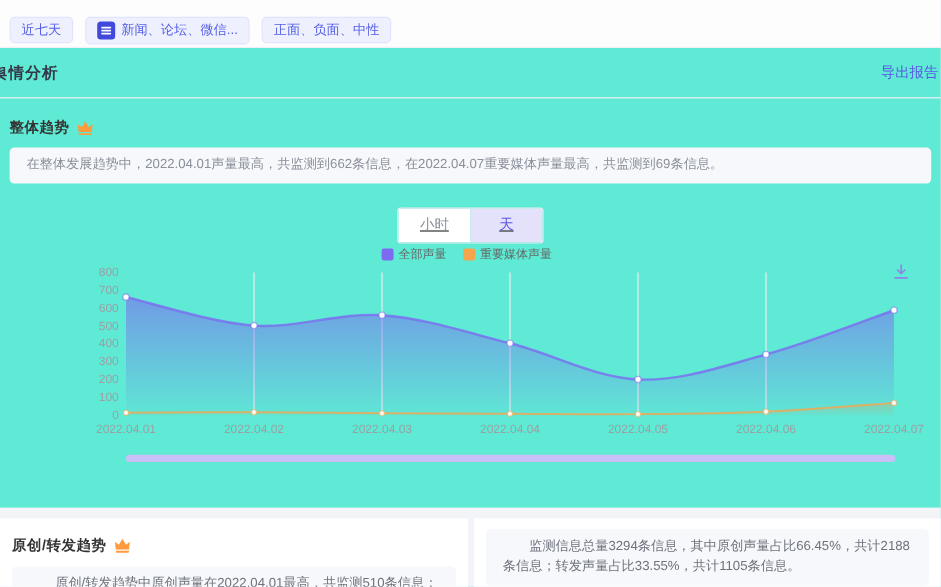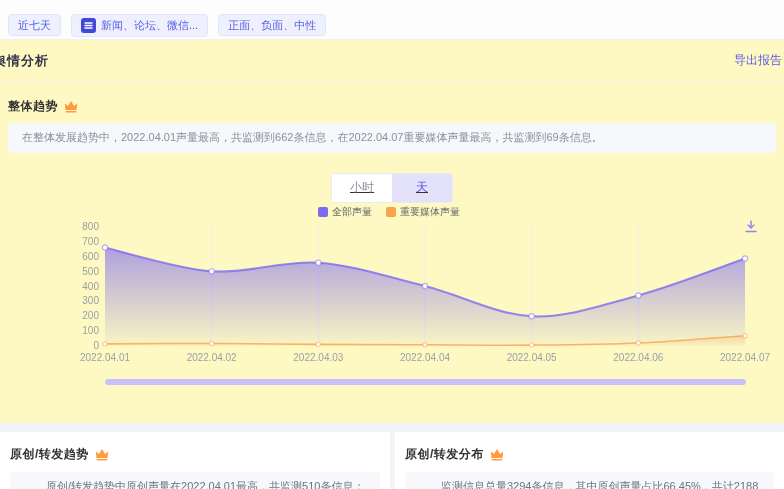--- a/index.html
+++ b/index.html
@@ -25,21 +25,21 @@
     padding:3px 9px; border-radius:4px; line-height:14px;
     cursor:pointer; white-space:nowrap;
   }
   .chip .badge {
     width:15px; height:15px; border-radius:3px;
     background:#4049db; display:inline-flex;
     align-items:center; justify-content:center; flex:0 0 auto;
   }
   .chip .badge svg { display:block; }
   
-  .main-card { background:#fef9c3; padding-bottom:38px; }
+  .main-card { background:#5eead4; padding-bottom:38px; }
   .card-header {
     height:42px; display:flex; align-items:center; justify-content:space-between;
     border-bottom:1px solid #f0f0f3; padding-right:2px;
   }
   .page-title { font-size:13px; color:#34374a; font-weight:bold; margin-left:-7px; letter-spacing:1px; }
   .export-link { font-size:12px; color:#5b5ae6; cursor:pointer; text-decoration:none; }
   .section { padding:0 8px; }
   .sec-title-row { margin-top:16px; display:flex; align-items:center; gap:6px;text-align:right; }
   .sec-title { font-size:12px; font-weight:bold; color:#333; letter-spacing:.5px; }
   .desc-box {
@@ -205,22 +205,15 @@
       <span class="sec-title">原创/转发趋势</span>
       <svg width="14" height="13" viewBox="0 0 14 13">
         <path d="M1.5 10 L0.8 3.5 L4 6 L7 1 L10 6 L13.2 3.5 L12.5 10 Z" fill="#ff9b3d"></path>
         <rect x="1.5" y="11" width="11" height="1.6" rx="0.8" fill="#ff9b3d"></rect>
       </svg>
     </div>
     <div class="desc-box indent">原创/转发趋势中原创声量在2022.04.01最高，共监测510条信息；转发声量在2022.04.03最高，共监测273条信息。</div>
   </div>
 
   <div class="b-card right">
-    <div class="sec-title-row">
-      <span class="sec-title">原创/转发分布</span>
-      <svg width="14" height="13" viewBox="0 0 14 13">
-        <path d="M1.5 10 L0.8 3.5 L4 6 L7 1 L10 6 L13.2 3.5 L12.5 10 Z" fill="#ff9b3d"></path>
-        <rect x="1.5" y="11" width="11" height="1.6" rx="0.8" fill="#ff9b3d"></rect>
-      </svg>
-    </div>
     <div class="desc-box indent">监测信息总量3294条信息，其中原创声量占比66.45%，共计2188条信息；转发声量占比33.55%，共计1105条信息。</div>
   </div>
 </div>
 
 </body></html>

